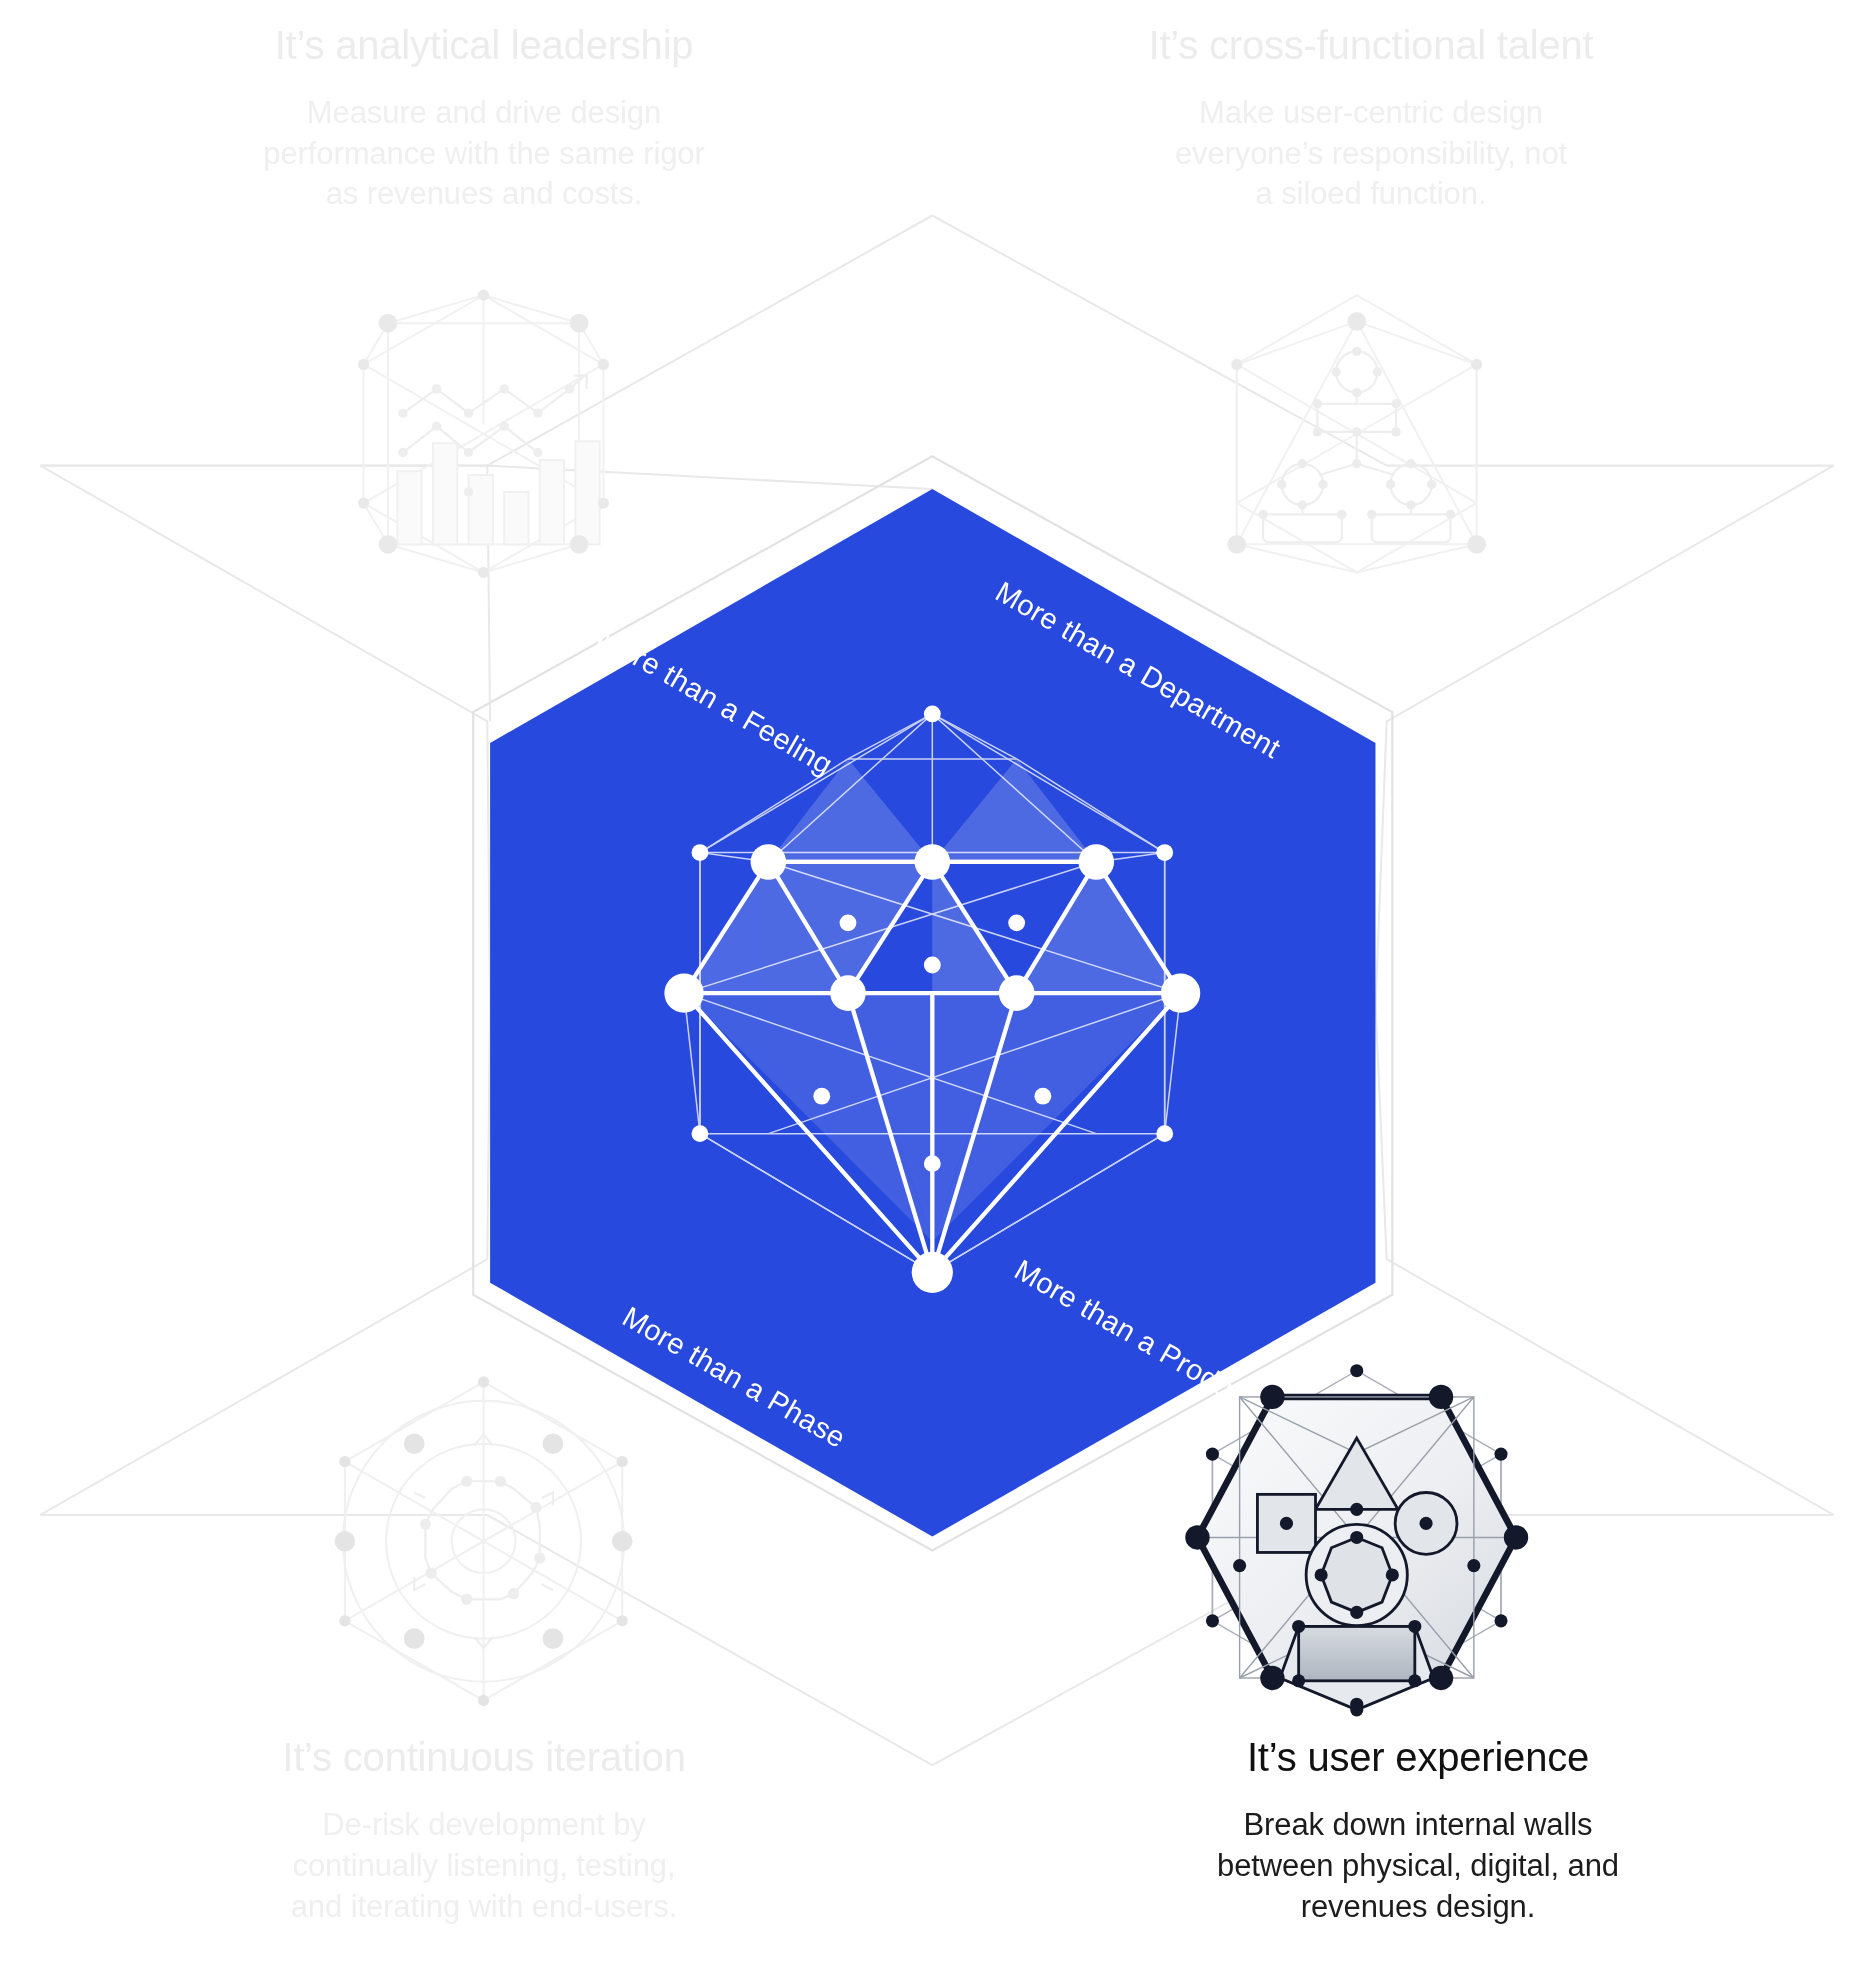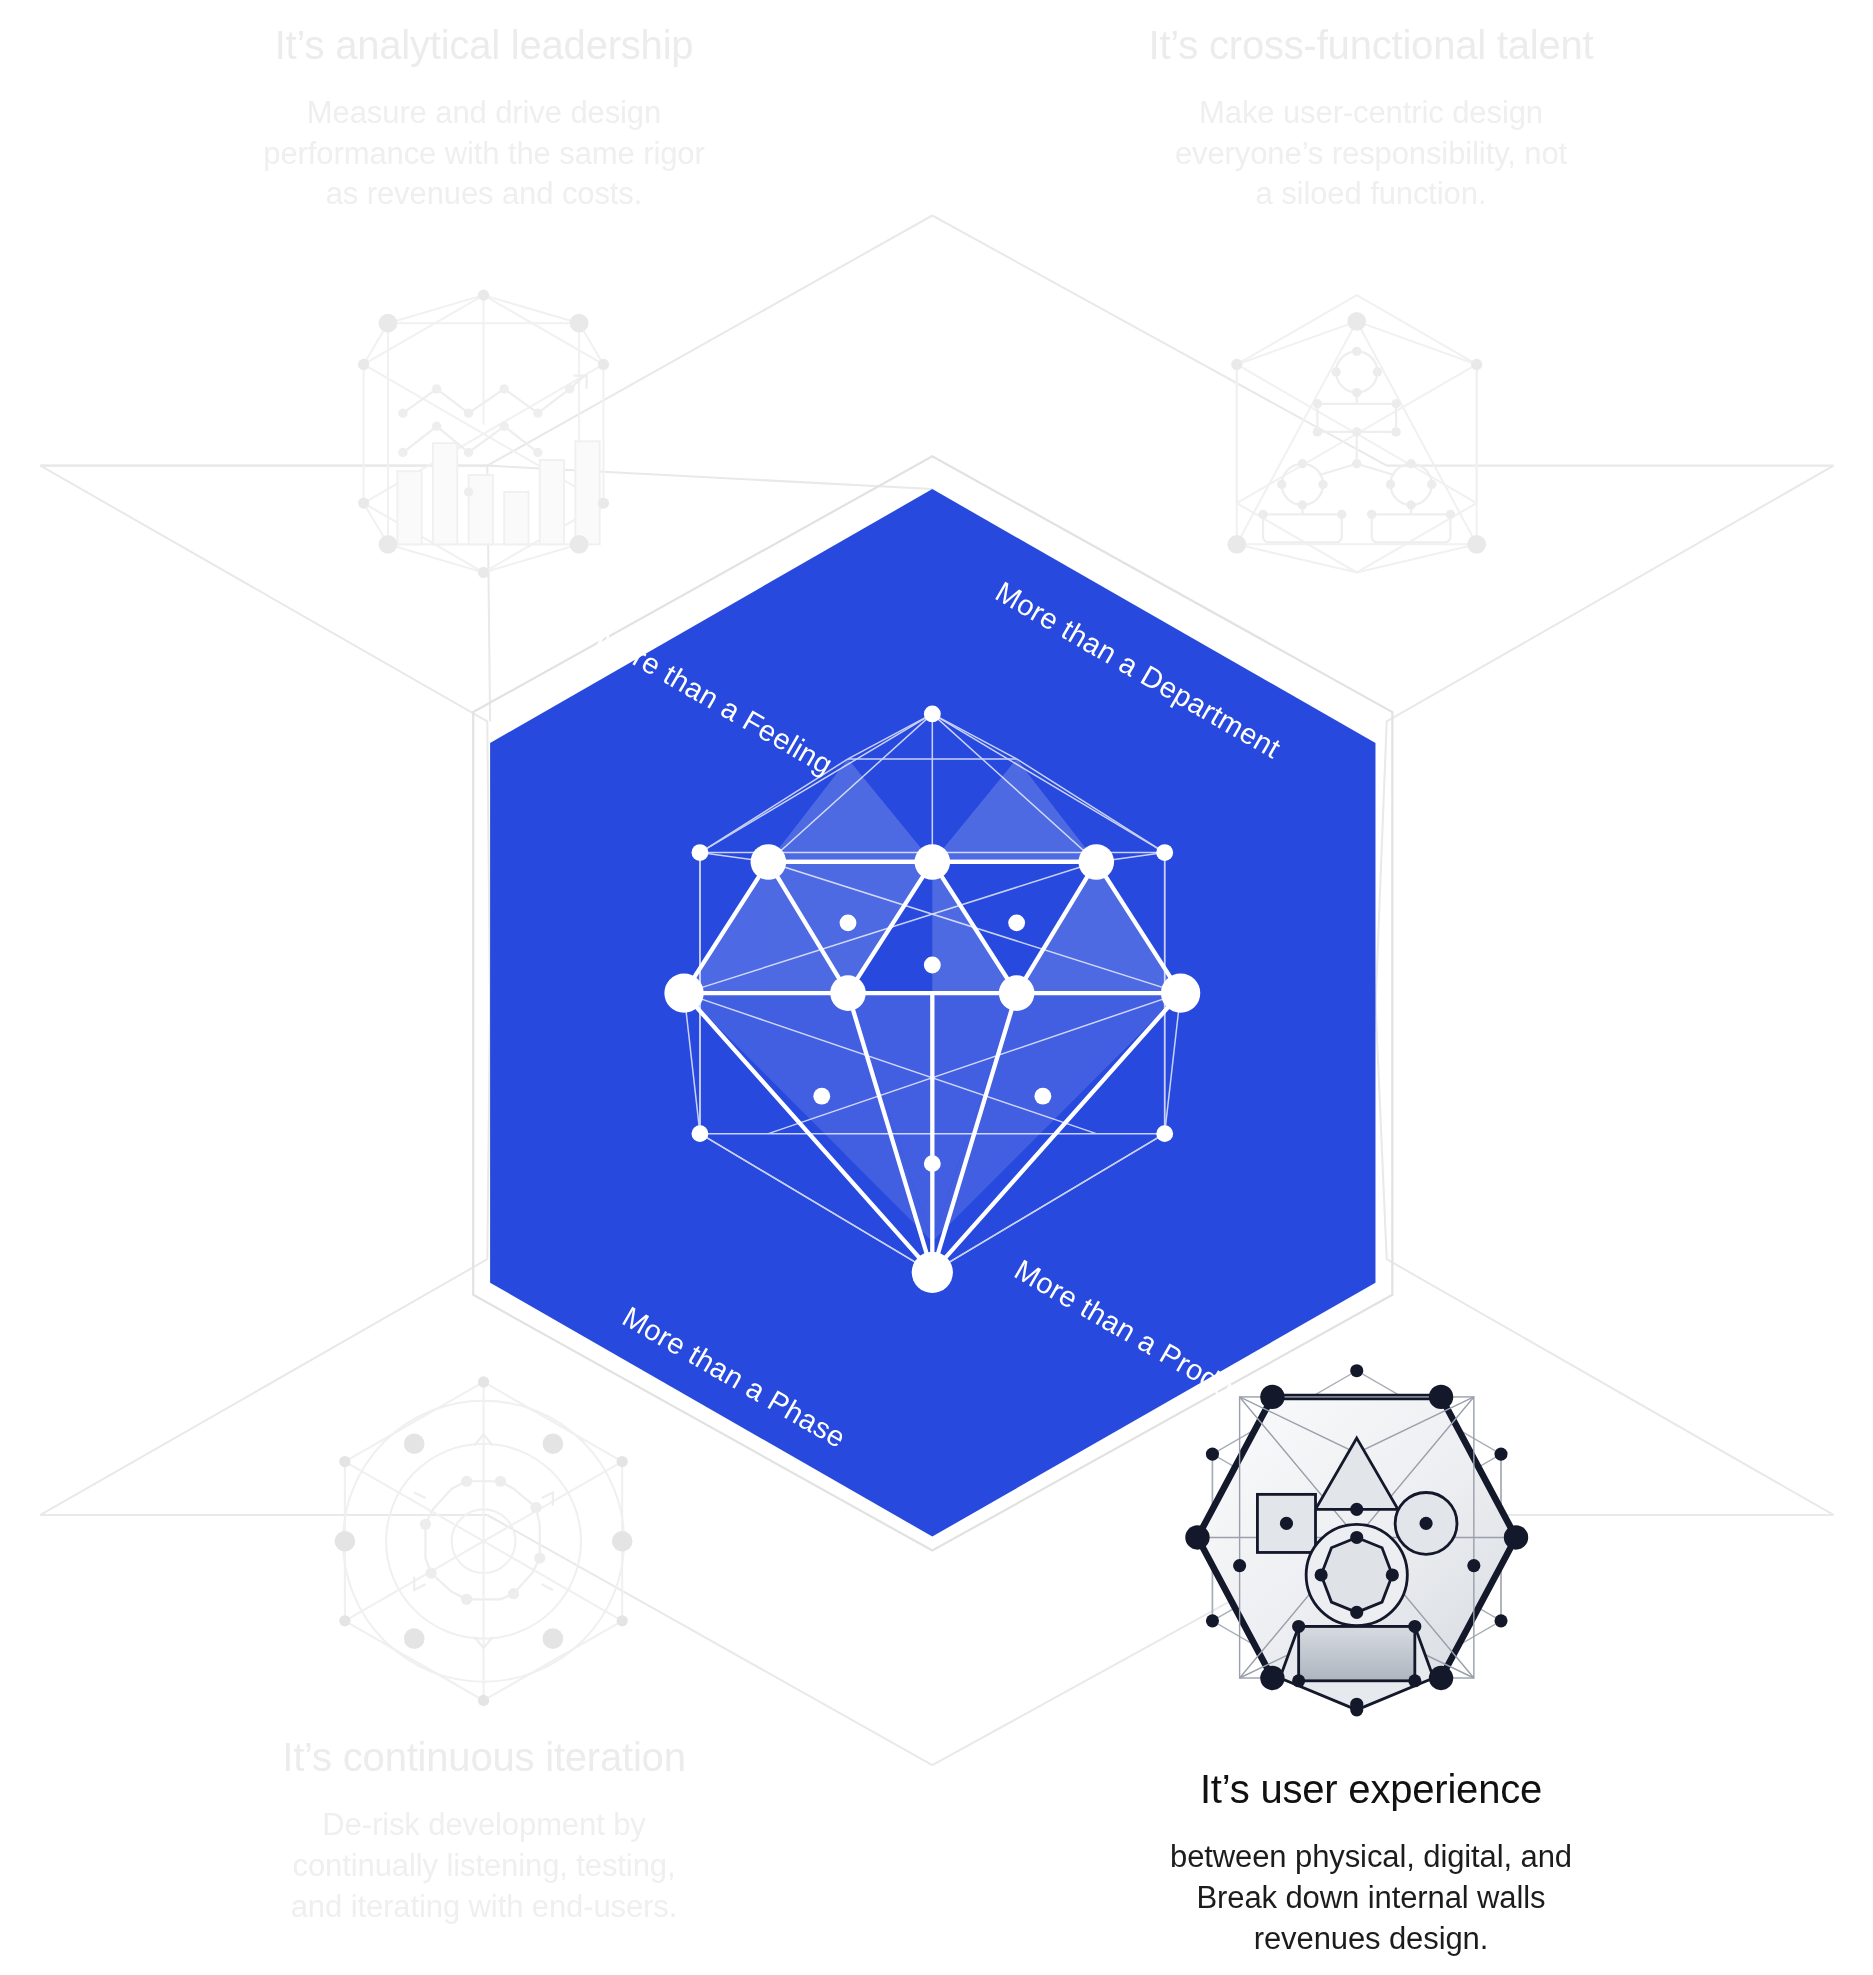--- a/index.html
+++ b/index.html
@@ -368,23 +368,23 @@
 
   <div class="txtblock faded" style="left:109px;top:1733px;width:750px;">
     <div class="t-title">It’s continuous iteration</div>
     <div class="t-body">
       <div>De-risk development by</div>
       <div>continually listening, testing,</div>
       <div>and iterating with end-users.</div>
     </div>
   </div>
 
-  <div class="txtblock active" style="left:996px;top:1733px;width:750px;margin-top:32px;">
+  <div class="txtblock active" style="left:1043px;top:1733px;width:750px;">
     <div class="t-title">It’s user experience</div>
     <div class="t-body">
+      <div>Break down internal walls</div>
       <div>between physical, digital, and</div>
-      <div>Break down internal walls</div>
       <div>revenues design.</div>
     </div>
   </div>
 
 </div>
 
 
 </body></html>

